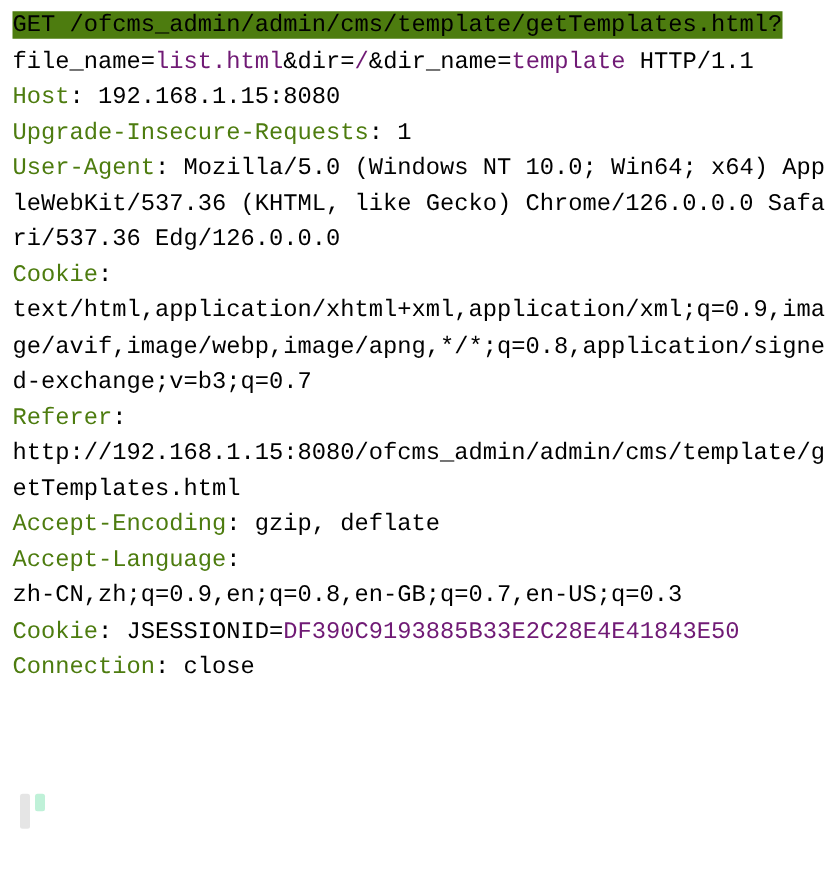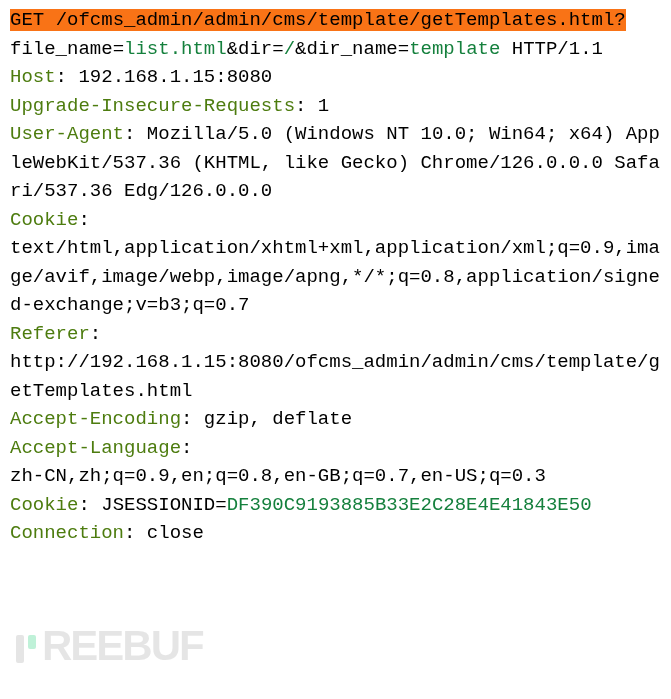--- a/index.html
+++ b/index.html
@@ -15,25 +15,25 @@
   }
   .container {
     width: 100%;
     height: 100%;
     padding: 6px 10px;
     word-break: break-all;
     white-space: pre-wrap;
     color: #000;
   }
   .reqline-bg {
-    background: #f97316;
+    background: #4d7c0f;
   }
   .hname { color: #4d7c0f; }
   .param { color: #000000; }
-  .pval  { color: #15803d; }
+  .pval  { color: #701a75; }
   .watermark {
     position: absolute;
     left: 16px;
     bottom: 22px;
     font-family: Arial, Helvetica, sans-serif;
     font-size: 42px;
     font-weight: 800;
     color: rgba(0,0,0,0.1);
     letter-spacing: -2px;
     user-select: none;
@@ -71,14 +71,14 @@
 <span class="hname">Referer</span>:
 <span>http://192.168.1.15:8080/ofcms_admin/admin/cms/template/getTemplates.html</span>
 <span class="hname">Accept-Encoding</span>: <span>gzip, deflate</span>
 <span class="hname">Accept-Language</span>:
 <span>zh-CN,zh;q=0.9,en;q=0.8,en-GB;q=0.7,en-US;q=0.3</span>
 <span class="hname">Cookie</span>: <span class="param">JSESSIONID</span><span>=</span><span class="pval">DF390C9193885B33E2C28E4E41843E50</span>
 <span class="hname">Connection</span>: <span>close</span>
 </div>
 
 <div class="watermark">
-  <span class="bar1"></span><span class="bar2"></span><span>REEBUF</span>
+  <span class="bar1"></span><span class="bar2"></span>
 </div>
 
 </body></html>

